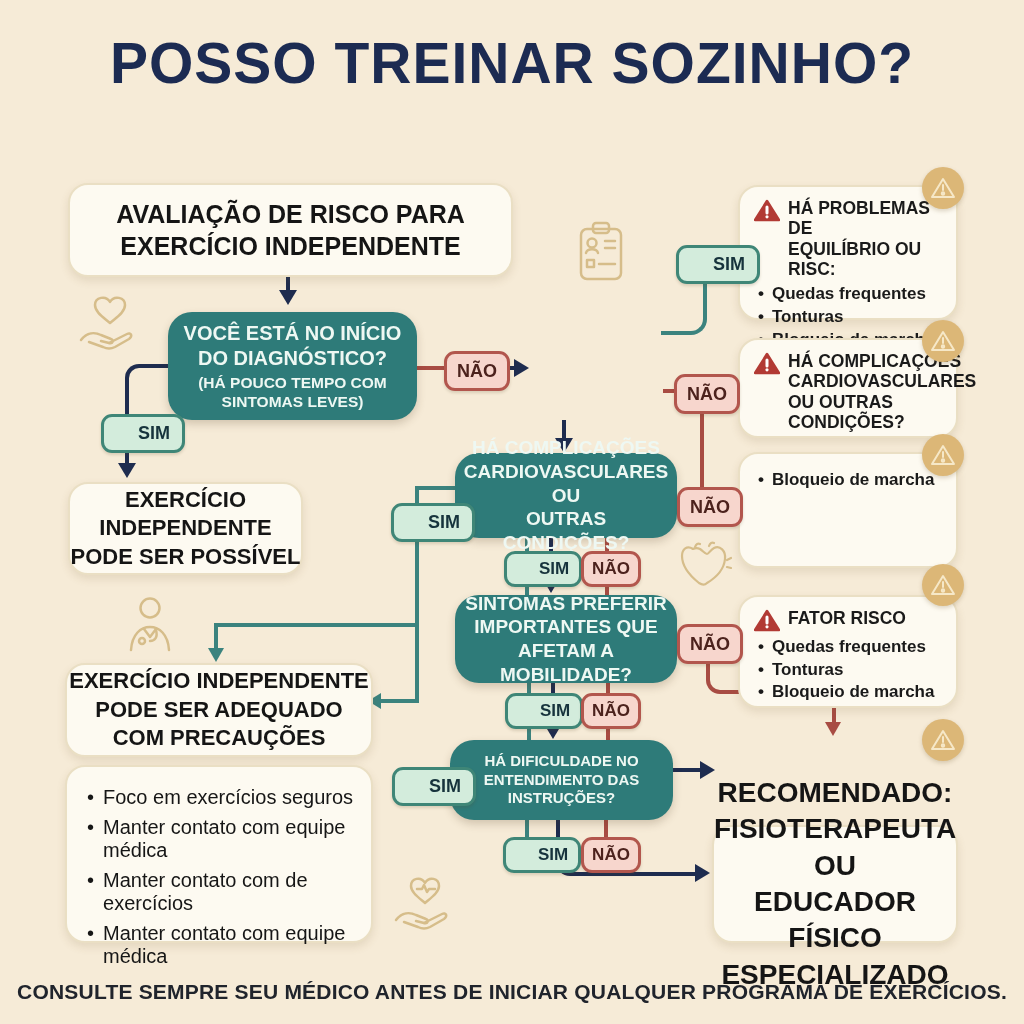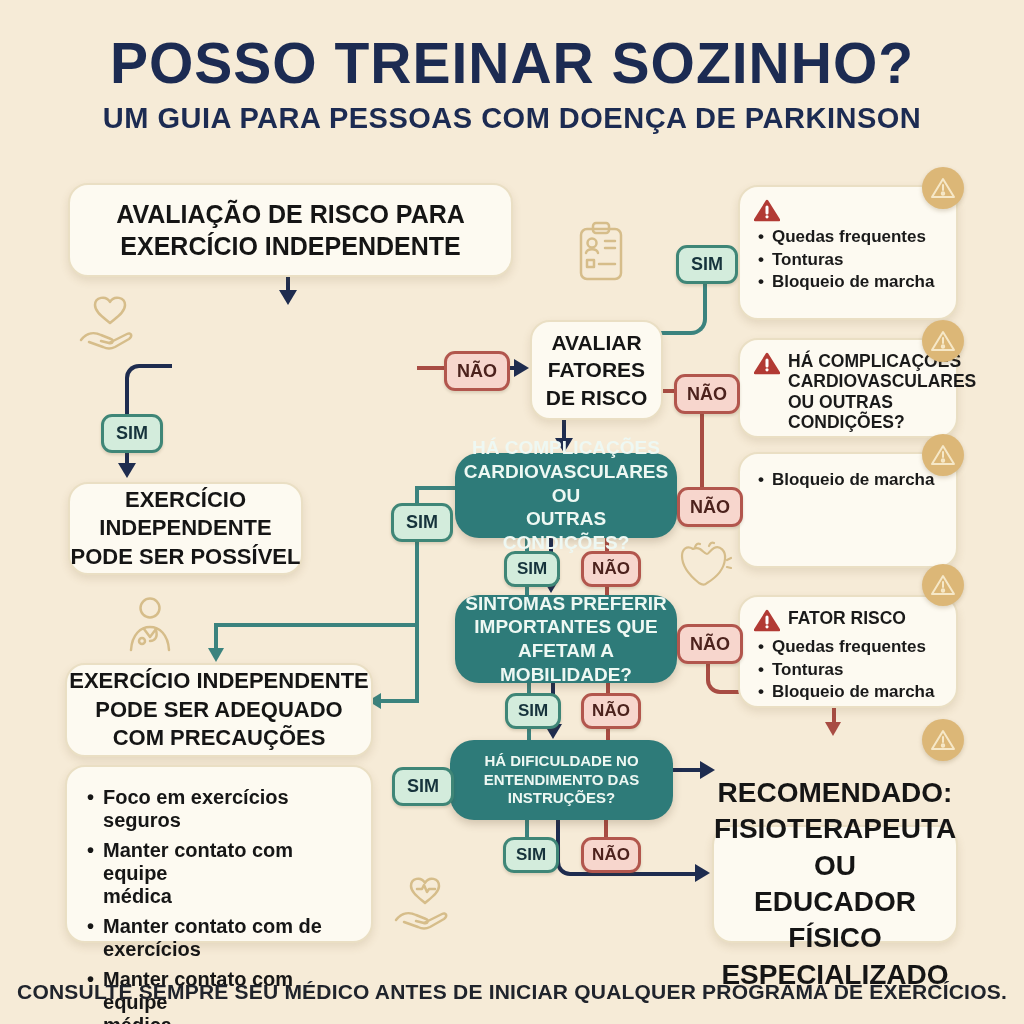--- a/index.html
+++ b/index.html
@@ -16,25 +16,25 @@
   .teal-box{background:#2e7b79;border-radius:24px;box-shadow:0 4px 8px rgba(80,60,30,.22);
          display:flex;flex-direction:column;align-items:center;justify-content:center;text-align:center;
          font-weight:bold;color:#eef8f3;}
   .rbox{background:#fdfaf1;border:2px solid #eadfc4;border-radius:20px;box-shadow:0 4px 8px rgba(120,95,50,.14);
          padding:11px 12px 8px 14px;color:#1a1a1a;}
   .rbox .hrow{display:flex;gap:8px;align-items:flex-start;}
   .rbox .heading{font-weight:bold;font-size:17.5px;line-height:1.16;white-space:pre-line;}
   .rbox .bullets{margin-top:5px;padding-left:4px;}
   .bullet{display:flex;gap:8px;font-weight:bold;font-size:17px;line-height:1.16;margin-top:3px;}
   .bullet::before{content:"•";font-size:17px;}
-  .pbullet{display:flex;gap:9px;font-weight:bold;font-size:20px;line-height:1.15;margin-top:7px;color:#161616;}
+  .pbullet{display:flex;gap:9px;font-weight:normal;font-size:20px;line-height:1.15;margin-top:7px;color:#161616;}
   .pbullet::before{content:"•";}
   .badge{position:absolute;display:flex;align-items:center;justify-content:center;font-weight:bold;
          border-radius:11px;box-shadow:0 2px 3px rgba(90,70,40,.18);}
-  .badge.sim{background:#d3ecdc;border:3px solid #3f8677;color:#16333c;width:56px;height:33px;font-size:18px;}
+  .badge.sim{background:#d3ecdc;border:3px solid #3f8677;color:#16333c;width:56px;height:33px;font-size:18px;padding-left:22px;}
   .badge.nao{background:#f7d6cd;border:3px solid #b2564d;color:#4c221d;width:60px;height:34px;font-size:18px;}
   .badge.sm{width:50px;height:30px;font-size:17px;}
   .badge.nao.sm{width:54px;}
   .lv{position:absolute;width:4px;}
   .lh{position:absolute;height:4px;}
   .navy-bg{background:#1e2c4f;} .red-bg{background:#a84c43;} .teal-bg{background:#3b837e;}
   .corner{position:absolute;box-sizing:border-box;}
   .ah{position:absolute;width:0;height:0;}
   .ah-down-navy{border-left:9px solid transparent;border-right:9px solid transparent;border-top:15px solid #1e2c4f;}
   .ah-down-red{border-left:8px solid transparent;border-right:8px solid transparent;border-top:14px solid #a84c43;}
@@ -48,21 +48,20 @@
   .icon{position:absolute;}
   .footer{position:absolute;top:952px;left:0;width:1024px;text-align:center;font-weight:bold;font-size:21px;
          line-height:1.28;color:#20242c;letter-spacing:.2px;white-space:pre-line;}
 </style>
 </head>
 <body>
 
 <div id="canvas">
 
   <div class="title">POSSO TREINAR SOZINHO?</div>
-  <div class="subtitle">UM GUIA PARA PESSOAS COM DOENÇA DE PARKINSON</div>
 
   <svg class="icon" style="left:75px;top:294px;" width="70" height="58" viewBox="0 0 70 58" fill="none" stroke="#d6bd8a" stroke-width="2.5" stroke-linecap="round" stroke-linejoin="round">
     <path d="M35 8 C31 1 20 3 20 11 C20 18 28 23 35 29 C42 23 50 18 50 11 C50 3 39 1 35 8 Z"></path>
     <path d="M6 46 C12 38 20 38 26 41 L36 45 C39 46 38 50 34 49 L26 47"></path>
     <path d="M34 49 L52 40 C56 38 58 42 54 45 L40 53 C36 55 32 55 28 53 L14 48"></path>
   </svg>
   <svg class="icon" style="left:574px;top:220px;" width="54" height="64" viewBox="0 0 54 64" fill="none" stroke="#d6bd8a" stroke-width="2.5" stroke-linecap="round" stroke-linejoin="round">
     <rect x="7" y="9" width="40" height="50" rx="6"></rect>
     <rect x="19" y="3" width="16" height="10" rx="3"></rect>
     <circle cx="18" cy="23" r="4.5"></circle>
@@ -150,24 +149,27 @@
   <div class="ah ah-right-navy" style="left:700px;top:761px;"></div>
 
   <div class="lv teal-bg" style="left:525px;top:820px;height:18px;"></div>
   <div class="lv red-bg" style="left:604px;top:820px;height:18px;"></div>
   <div class="corner" style="left:556px;top:820px;width:142px;height:56px;border-left:4px solid #1e2c4f;border-bottom:4px solid #1e2c4f;border-bottom-left-radius:14px;"></div>
   <div class="ah ah-right-navy" style="left:695px;top:864px;"></div>
 
   <div class="box white-box pre" style="left:68px;top:183px;width:445px;height:94px;font-size:25px;line-height:1.3;text-align:center;">AVALIAÇÃO DE RISCO PARA
 EXERCÍCIO INDEPENDENTE</div>
 
-
-  <div class="box white-box pre" style="left:530px;top:320px;width:133px;height:100px;font-size:21px;line-height:1.3;">AVALIAR
-FATORES
-DE RISCO</div>
+  <div class="box teal-box" style="left:168px;top:312px;width:249px;height:108px;padding:6px 10px;">
+    <div class="pre" style="font-size:20px;line-height:1.25;">VOCÊ ESTÁ NO INÍCIO
+DO DIAGNÓSTICO?</div>
+    <div class="pre" style="font-size:15.5px;line-height:1.25;margin-top:2px;">(HÁ POUCO TEMPO COM
+SINTOMAS LEVES)</div>
+  </div>
+
 
   <div class="box teal-box pre" style="left:455px;top:453px;width:222px;height:85px;font-size:19px;line-height:1.25;padding:6px 8px;">HÁ COMPLICAÇÕES
 CARDIOVASCULARES OU
 OUTRAS CONDIÇÕES?</div>
 
   <div class="box white-box pre" style="left:68px;top:482px;width:235px;height:93px;font-size:22px;line-height:1.3;">EXERCÍCIO
 INDEPENDENTE
 PODE SER POSSÍVEL</div>
 
   <div class="box teal-box pre" style="left:455px;top:595px;width:222px;height:88px;font-size:19px;line-height:1.25;padding:6px 8px;">SINTOMAS PREFERIR
@@ -198,20 +200,22 @@
 EDUCADOR FÍSICO
 ESPECIALIZADO</div>
 
   <div class="box rbox" style="left:738px;top:185px;width:220px;height:135px;">
     <div class="hrow">
       <svg width="26" height="23" viewBox="0 0 26 23" style="flex:none;margin-top:1px;">
         <polygon points="13,2 25,21 1,21" fill="#b23a34" stroke="#b23a34" stroke-width="2.5" stroke-linejoin="round"></polygon>
         <line x1="13" y1="8" x2="13" y2="14" stroke="#fff" stroke-width="3" stroke-linecap="round"></line>
         <circle cx="13" cy="17.8" r="1.6" fill="#fff"></circle>
       </svg>
+      <div class="heading">HÁ PROBLEMAS DE
+EQUILÍBRIO OU RISC:</div>
     </div>
     <div class="bullets">
       <div class="bullet pre">Quedas frequentes</div>
       <div class="bullet pre">Tonturas</div>
       <div class="bullet pre">Bloqueio de marcha</div>
     </div>
   </div>
 
   <div class="box rbox" style="left:738px;top:338px;width:220px;height:100px;">
     <div class="hrow">

